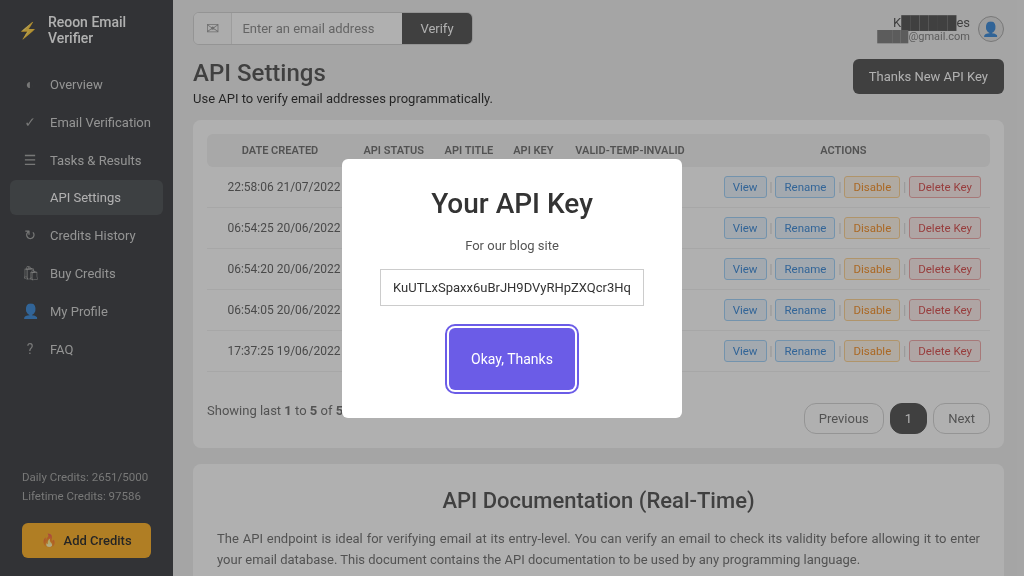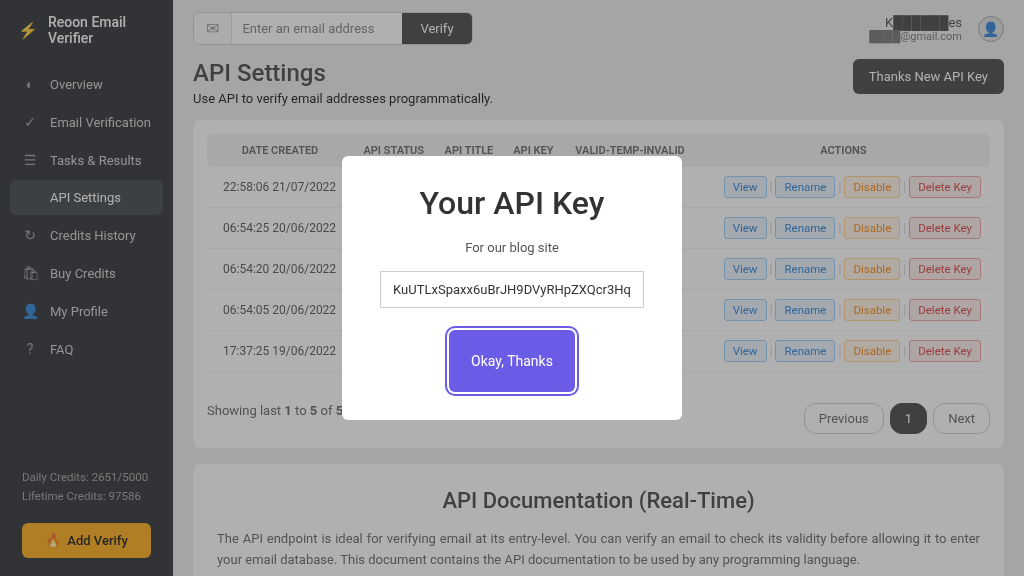--- a/index.html
+++ b/index.html
@@ -12,52 +12,52 @@
 .nav-item.active{background:#2f3338;color:#fff}
 .nav-item .icon{width:16px;text-align:center;color:#999;font-size:14px}
 .credits-info{padding:0 22px;font-size:11.5px;color:#999;line-height:1.6}
 .add-credits{margin:18px 22px;background:#ffa500;color:#000;border:none;border-radius:6px;padding:10px 0;font-size:13px;font-weight:500;cursor:pointer;display:flex;align-items:center;justify-content:center;gap:6px}
 .main{flex:1;background:#ececec;padding:12px 20px;overflow:hidden}
 .topbar{display:flex;align-items:center;justify-content:space-between;margin-bottom:14px}
 .email-input-group{display:flex;border:1px solid #ccc;border-radius:6px;overflow:hidden;background:#fff}
 .email-input-group .icon-box{padding:0 12px;display:flex;align-items:center;color:#888;border-right:1px solid #ddd;background:#f8f8f8}
 .email-input-group input{border:none;padding:8px 10px;width:170px;font-size:13px;outline:none}
 .verify-btn{background:#333;color:#fff;border:none;padding:8px 18px;font-size:13px;cursor:pointer}
-.user-info{display:flex;align-items:center;gap:16px}
+.user-info{display:flex;align-items:center;gap:8px}
 .user-info .avatar{width:26px;height:26px;border-radius:50%;background:#ddd;border:1px solid #999;display:flex;align-items:center;justify-content:center;font-size:14px}
 .user-info .meta{text-align:right;font-size:11px;color:#666}
 .user-info .meta .name{font-size:13px;color:#333}
 .page-head{display:flex;justify-content:space-between;align-items:flex-start;margin-bottom:14px}
 .page-head h1{font-size:24px;font-weight:500;color:#333;margin-bottom:4px}
 .page-head p{font-size:13px;color:#000000}
 .create-key{background:#333;color:#fff;border:none;border-radius:6px;padding:10px 16px;font-size:13px;cursor:pointer}
 .card{background:#fff;border-radius:8px;padding:14px;margin-bottom:16px}
 table{width:100%;border-collapse:collapse;font-size:12px}
 thead th{background:#f0f0f0;padding:10px 8px;font-size:11px;font-weight:600;color:#555;text-align:center}
 thead th:first-child{border-radius:6px 0 0 6px}
 thead th:last-child{border-radius:0 6px 6px 0}
 tbody td{padding:9px 8px;border-bottom:1px solid #eee;color:#444;text-align:center}
-tbody td:first-child{text-align:left;padding-left:16px}
+tbody td:first-child{text-align:center;padding-left:16px}
 .actions-cell{text-align:right;white-space:nowrap}
 .action-btn{display:inline-block;padding:3px 8px;border:1px solid;border-radius:3px;font-size:11.5px;cursor:pointer;margin:0 1px}
 .sep{color:#ccc;padding:0 2px}
 .view{color:#1976d2;border-color:#90caf9;background:#e8f2fd}
 .rename{color:#1976d2;border-color:#90caf9;background:#e8f2fd}
 .disable{color:#f57c00;border-color:#ffcc80;background:#fff5e6}
 .delete{color:#d32f2f;border-color:#ef9a9a;background:#fdecea}
 .table-footer{display:flex;justify-content:space-between;margin-top:31px;font-size:13px;color:#555}
 .pagination{display:flex;gap:6px}
 .page-btn{border:1px solid #ccc;background:#fff;padding:7px 14px;border-radius:12px;font-size:13px;cursor:pointer;color:#555}
 .page-btn.active{background:#333;color:#fff;border-color:#333}
 .doc-card{background:#fff;border-radius:8px;padding:24px}
 .doc-card h2{text-align:center;font-size:22px;font-weight:500;color:#333;margin-bottom:16px}
 .doc-card p{font-size:13px;color:#555;text-align:justify;line-height:1.6}
 .overlay{position:absolute;inset:0;background:rgba(80,80,80,0.45);display:flex;align-items:center;justify-content:center;z-index:100}
 .modal{background:#fff;border-radius:6px;padding:28px 38px;width:340px;text-align:center}
-.modal h2{font-size:32px;font-weight:500;color:#333;margin-bottom:18px}
+.modal h2{font-size:28px;font-weight:500;color:#333;margin-bottom:18px}
 .modal .sub{font-size:13px;color:#555;margin-bottom:16px}
 .modal .key-box{border:1px solid #ccc;border-radius:0;padding:10px;font-size:13px;color:#333;margin-bottom:22px;background:#fff}
 .modal .ok-btn{background:#6b5ce7;color:#fff;border:none;border-radius:6px;padding:23px 22px;font-size:14px;cursor:pointer;outline:2px solid #6b5ce7;outline-offset:2px}
 </style>
 </head>
 <body>
 
 <div class="sidebar">
   <div class="brand">
     <span class="bolt">⚡</span>
@@ -96,21 +96,21 @@
         <span class="icon">?</span>
         <span>FAQ</span>
       </div>
     </div>
   <div class="credits-info">
     <div>Daily Credits: 2651/5000</div>
     <div>Lifetime Credits: 97586</div>
   </div>
   <button class="add-credits">
     <span>🔥</span>
-    <span>Add Verify</span>
+    <span>Add Credits</span>
   </button>
 </div>
 
 <div class="main">
   <div class="topbar">
     <div class="email-input-group">
       <div class="icon-box">✉</div>
       <input placeholder="Enter an email address" style="">
       <button class="verify-btn">Verify</button>
     </div>

